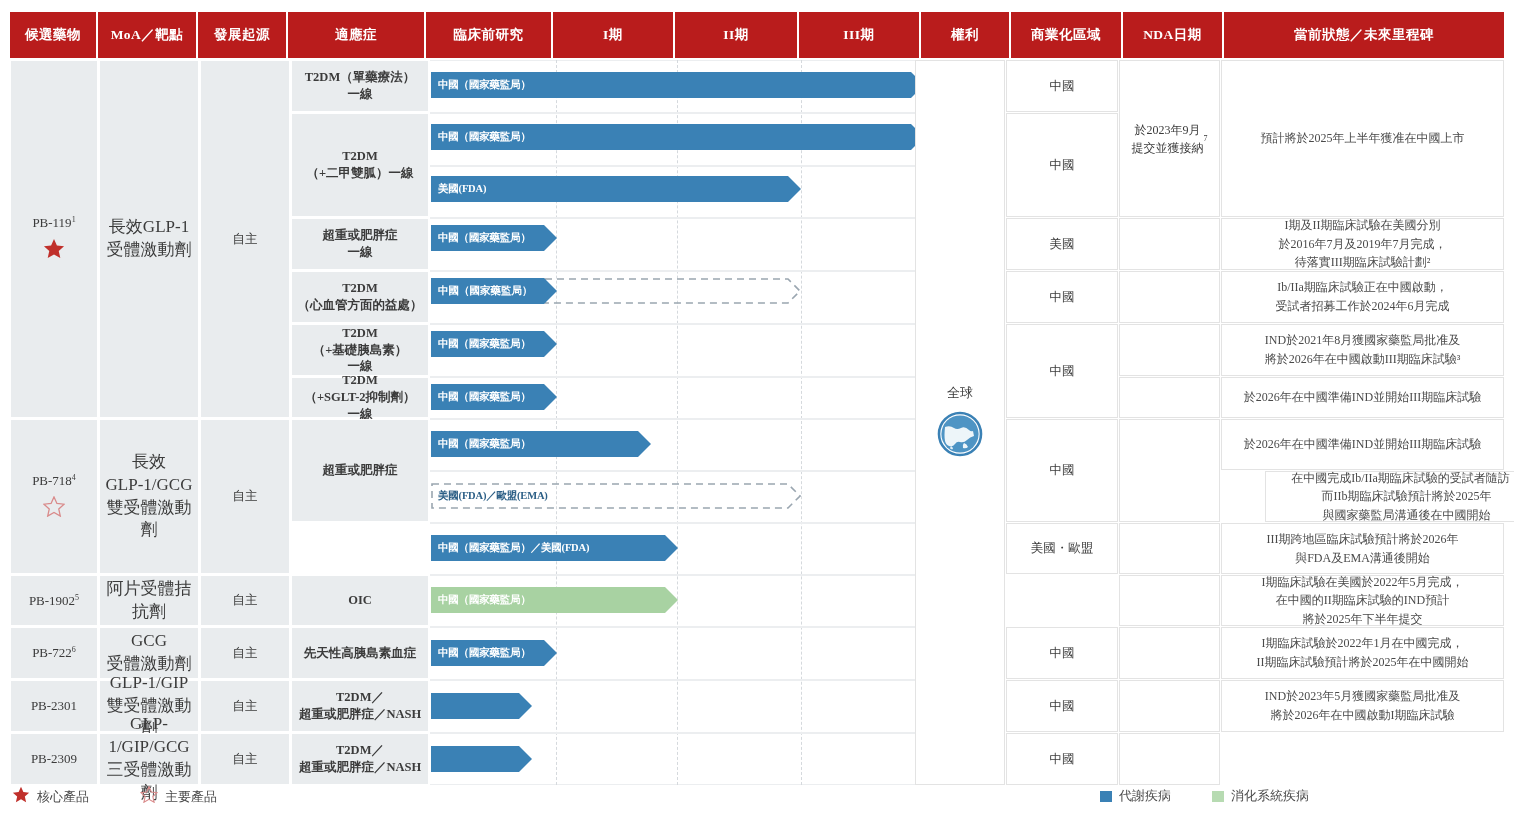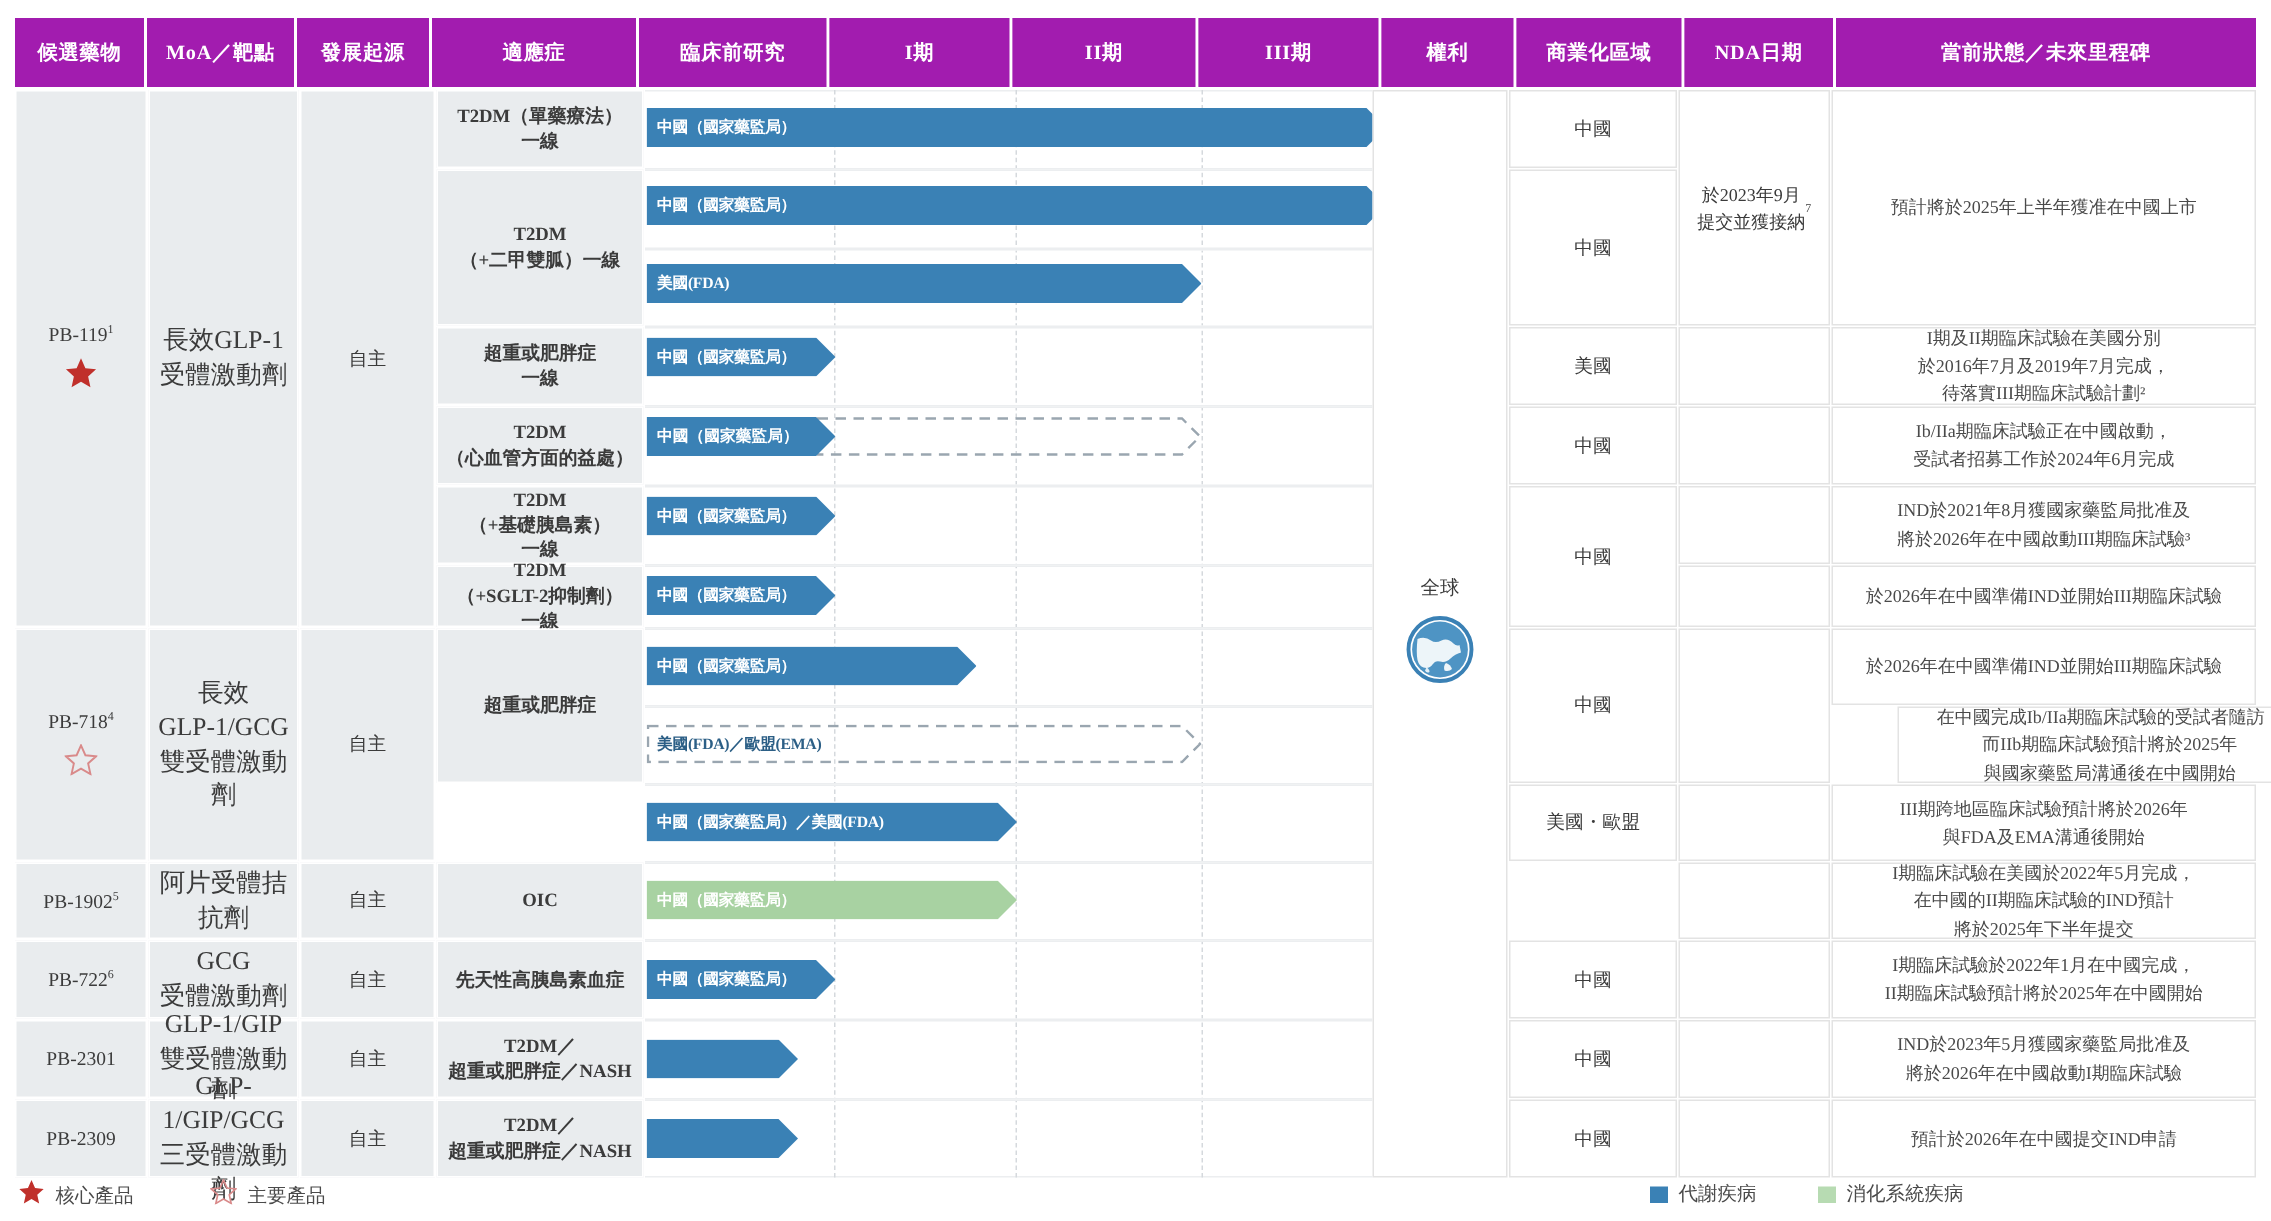--- a/index.html
+++ b/index.html
@@ -17,21 +17,21 @@
   }
 
   
   .hdr-row {
     position: absolute;
     left: 10px; top: 12px;
     width: 1494px; height: 46px;
     display: flex;
   }
   .hdr-cell {
-    background: #a21caf;
+    background: #b91c1c;
     color: #ffffff;
     font-size: 13.5px;
     font-weight: bold;
     display: flex;
     align-items: center;
     justify-content: center;
     border-right: 2px solid #ffffff;
     letter-spacing: .5px;
     text-align: center;
     line-height: 1.2;
@@ -387,21 +387,20 @@
     <div class="cell white status" style="left:1211px;top:158px;width:283px;height:52px">I期及II期臨床試驗在美國分別<br>於2016年7月及2019年7月完成，<br>待落實III期臨床試驗計劃²</div>
     <div class="cell white status" style="left:1211px;top:211px;width:283px;height:52px">Ib/IIa期臨床試驗正在中國啟動，<br>受試者招募工作於2024年6月完成</div>
     <div class="cell white status" style="left:1211px;top:264px;width:283px;height:52px">IND於2021年8月獲國家藥監局批准及<br>將於2026年在中國啟動III期臨床試驗³</div>
     <div class="cell white status" style="left:1211px;top:317px;width:283px;height:41px">於2026年在中國準備IND並開始III期臨床試驗</div>
     <div class="cell white status" style="left:1211px;top:359px;width:283px;height:51px">於2026年在中國準備IND並開始III期臨床試驗</div>
     <div class="cell white status" style="left:1255px;top:411px;width:283px;height:51px">在中國完成Ib/IIa期臨床試驗的受試者隨訪，<br>而IIb期臨床試驗預計將於2025年<br>與國家藥監局溝通後在中國開始</div>
     <div class="cell white status" style="left:1211px;top:463px;width:283px;height:51px">III期跨地區臨床試驗預計將於2026年<br>與FDA及EMA溝通後開始</div>
     <div class="cell white status" style="left:1211px;top:515px;width:283px;height:51px">I期臨床試驗在美國於2022年5月完成，<br>在中國的II期臨床試驗的IND預計<br>將於2025年下半年提交</div>
     <div class="cell white status" style="left:1211px;top:567px;width:283px;height:52px">I期臨床試驗於2022年1月在中國完成，<br>II期臨床試驗預計將於2025年在中國開始</div>
     <div class="cell white status" style="left:1211px;top:620px;width:283px;height:52px">IND於2023年5月獲國家藥監局批准及<br>將於2026年在中國啟動I期臨床試驗</div>
-    <div class="cell white status" style="left:1211px;top:673px;width:283px;height:52px">預計於2026年在中國提交IND申請</div>
 
   </div>
 
   <div class="legend">
 
     <div class="legend-item" style="left:12px;top:6px">
       <span>
         <svg width="18" height="17" viewBox="0 0 24 23">
             <polygon points="12,1 15.2,8.2 23,9 17.2,14.2 18.9,22 12,18 5.1,22 6.8,14.2 1,9 8.8,8.2" fill="#c0302b"></polygon>
           </svg>

